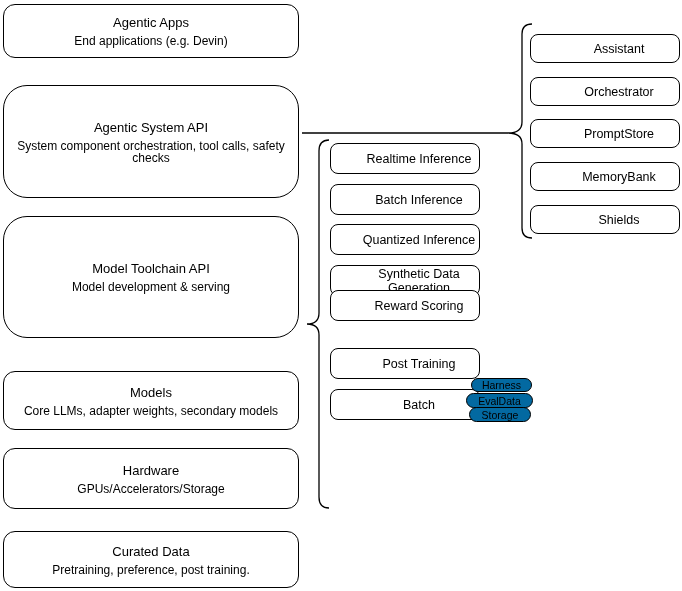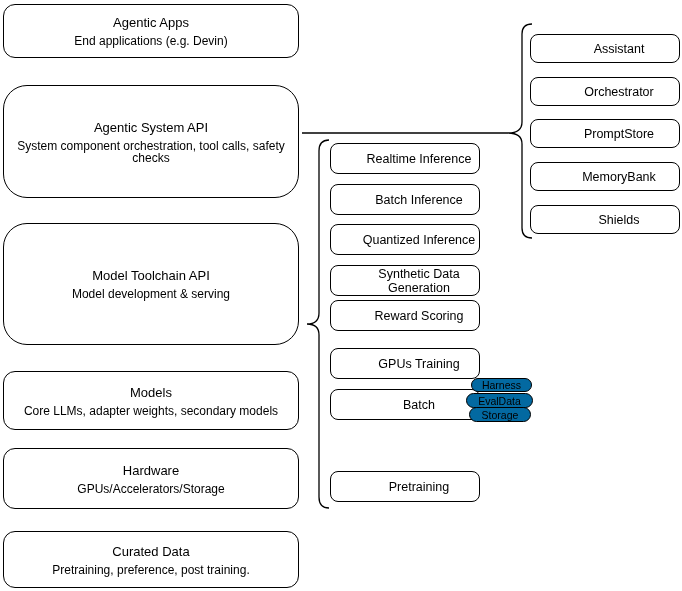--- a/index.html
+++ b/index.html
@@ -30,21 +30,21 @@
   </svg>
 
   <div class="box lbox" style="top:4px;height:54px;border-radius:12px">
     <div class="ltitle">Agentic Apps</div>
     <div class="lsub">End applications (e.g. Devin)</div>
   </div>
   <div class="box lbox" style="top:85px;height:113px;border-radius:24px">
     <div class="ltitle">Agentic System API</div>
     <div class="lsub">System component orchestration, tool calls, safety checks</div>
   </div>
-  <div class="box lbox" style="top:223px;height:122px;border-radius:24px">
+  <div class="box lbox" style="top:216px;height:122px;border-radius:24px">
     <div class="ltitle">Model Toolchain API</div>
     <div class="lsub">Model development &amp; serving</div>
   </div>
   <div class="box lbox" style="top:371px;height:59px;border-radius:12px">
     <div class="ltitle">Models</div>
     <div class="lsub">Core LLMs, adapter weights, secondary models</div>
   </div>
   <div class="box lbox" style="top:448px;height:61px;border-radius:12px">
     <div class="ltitle">Hardware</div>
     <div class="lsub">GPUs/Accelerators/Storage</div>
@@ -59,31 +59,28 @@
   </div>
   <div class="box mbox" style="top:184px">
     <span>Batch Inference</span>
   </div>
   <div class="box mbox" style="top:224px">
     <span>Quantized Inference</span>
   </div>
   <div class="box mbox" style="top:265px">
     <span>Synthetic Data Generation</span>
   </div>
-  <div class="box mbox" style="top:300px">
+  <div class="box mbox" style="top:290px">
     <span>Reward Scoring</span>
   </div>
   <div class="box mbox" style="top:348px">
-    <span>GPUs Training</span>
+    <span>Post Training</span>
   </div>
   <div class="box mbox" style="top:389px">
     <span>Batch</span>
-  </div>
-  <div class="box mbox" style="top:471px">
-    <span>Pretraining</span>
   </div>
 
   <div class="pill" style="left:471px;top:378px;width:61px;height:14px">
     <span>Harness</span>
   </div>
   <div class="pill" style="left:466px;top:393px;width:67px;height:15px">
     <span>EvalData</span>
   </div>
   <div class="pill" style="left:469px;top:407px;width:62px;height:15px">
     <span>Storage</span>

